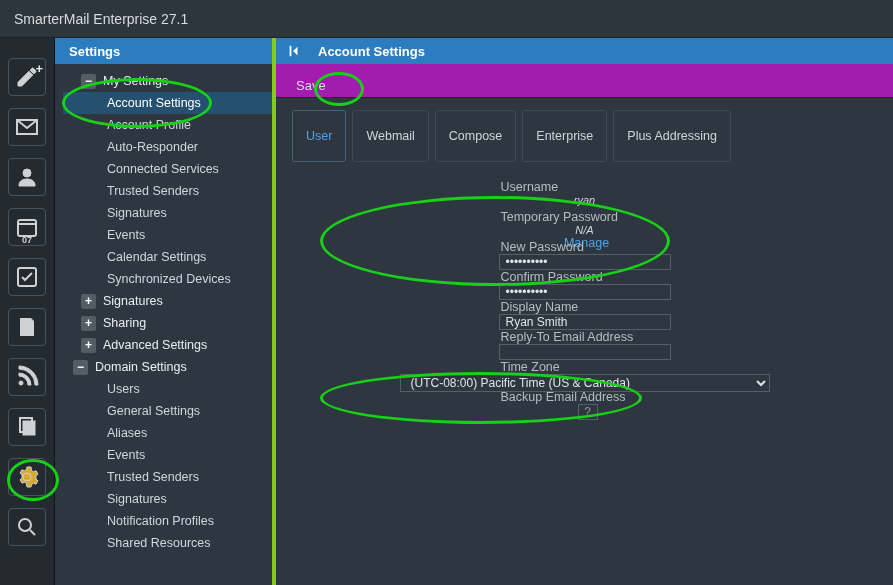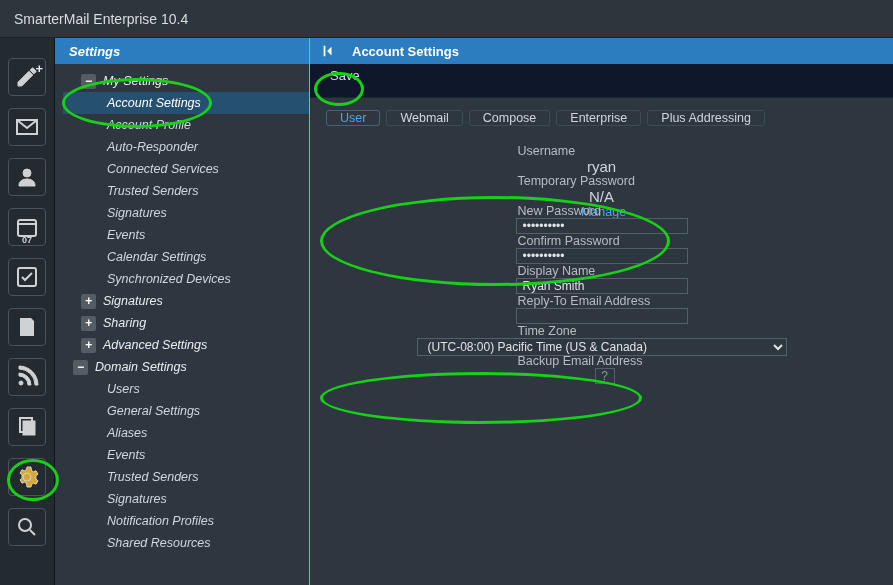--- a/index.html
+++ b/index.html
@@ -54,26 +54,25 @@
   .rail .rail-item.active svg { fill: #d8a930; }
   .rail .plus-badge {
     position: absolute;
     top: 2px; right: 2px;
     font-size: 13px;
     color: #e4e6e8;
     font-weight: bold;
   }
   
   .sidebar {
-    width: 255px;
+    width: 221px;
     background: #2e3740;
     display: flex;
     flex-direction: column;
-    border-right: 1px solid #84cc16;
-    font-style: italic;
+    border-right: 4px solid #84cc16;
   }
   .sidebar-header {
     height: 26px;
     background: #2c7cc0;
     display: flex;
     align-items: center;
     padding: 0 14px;
     color: #fff;
     font-weight: bold;
     font-size: 13px;
@@ -131,41 +130,41 @@
     font-size: 13px;
   }
   .collapse-toggle {
     width: 16px; height: 16px;
     display: inline-flex; align-items: center; justify-content: center;
     cursor: pointer;
   }
   .collapse-toggle svg { fill: #fff; }
   .toolbar {
     height: 34px;
-    background: #0f172a;
+    background: #a21caf;
     border-bottom: 1px solid #1d252d;
     display: flex;
-    align-items: flex-start;
+    align-items: flex-end;
     padding: 0 14px;
   }
   .toolbar button {
     background: none;
     border: none;
     color: #d8dde1;
     font-size: 13px;
     cursor: pointer;
     padding: 4px 6px;
   }
   .tabs {
     display: flex;
     gap: 6px;
     padding: 12px 16px 0 16px;
   }
   .tab {
-    padding: 0 13px;
+    padding: 18px 13px;
     border: 1px solid #404a53;
     border-radius: 3px;
     font-size: 12.5px;
     color: #cfd5da;
     cursor: pointer;
     background: #2e3740;
   }
   .tab.active {
     color: #4da4ea;
     border-color: #4a6277;
@@ -177,21 +176,21 @@
     display: flex;
     align-items: center;
     height: 30px;
     flex-direction: column;
   }
   .form-row .label {
     width: 168px;
     color: #b7bcc1;
     font-size: 12.5px;
   }
-  .form-row .value-text { color: #cfd5da; font-size: 15px; }
+  .form-row .value-text { color: #cfd5da; font-size: 11px; font-style: italic; }
   .form-row .value-link { color: #4da4ea; cursor: pointer; margin-left: 4px; font-size: 12.5px;}
   .form-row input[type="password"],
   .form-row input[type="text"] {
     width: 172px;
     height: 22px;
     background: #2e3740;
     border: 1px solid #555f68;
     color: #e0e3e6;
     padding: 0 6px;
     font-size: 12px;
@@ -220,21 +219,21 @@
     position: absolute;
     border: 3px solid #17d017;
     border-radius: 50%;
     pointer-events: none;
   }
 </style>
 </head>
 <body>
 
 <div class="topbar">
-  <span>SmarterMail Enterprise 10.4</span>
+  <span>SmarterMail Enterprise 27.1</span>
 </div>
 
 <div class="main">
 
   <div class="rail">
     <div class="rail-item">
       <svg viewBox="0 0 24 24">
           <path d="M3 17.25V21h3.75l11-11-3.75-3.75-11 11zM20.7 7.05a1 1 0 0 0 0-1.41l-2.34-2.34a1 1 0 0 0-1.41 0l-1.84 1.84 3.75 3.75 1.84-1.84z"></path>
         </svg>
       <span class="plus-badge">+</span>

